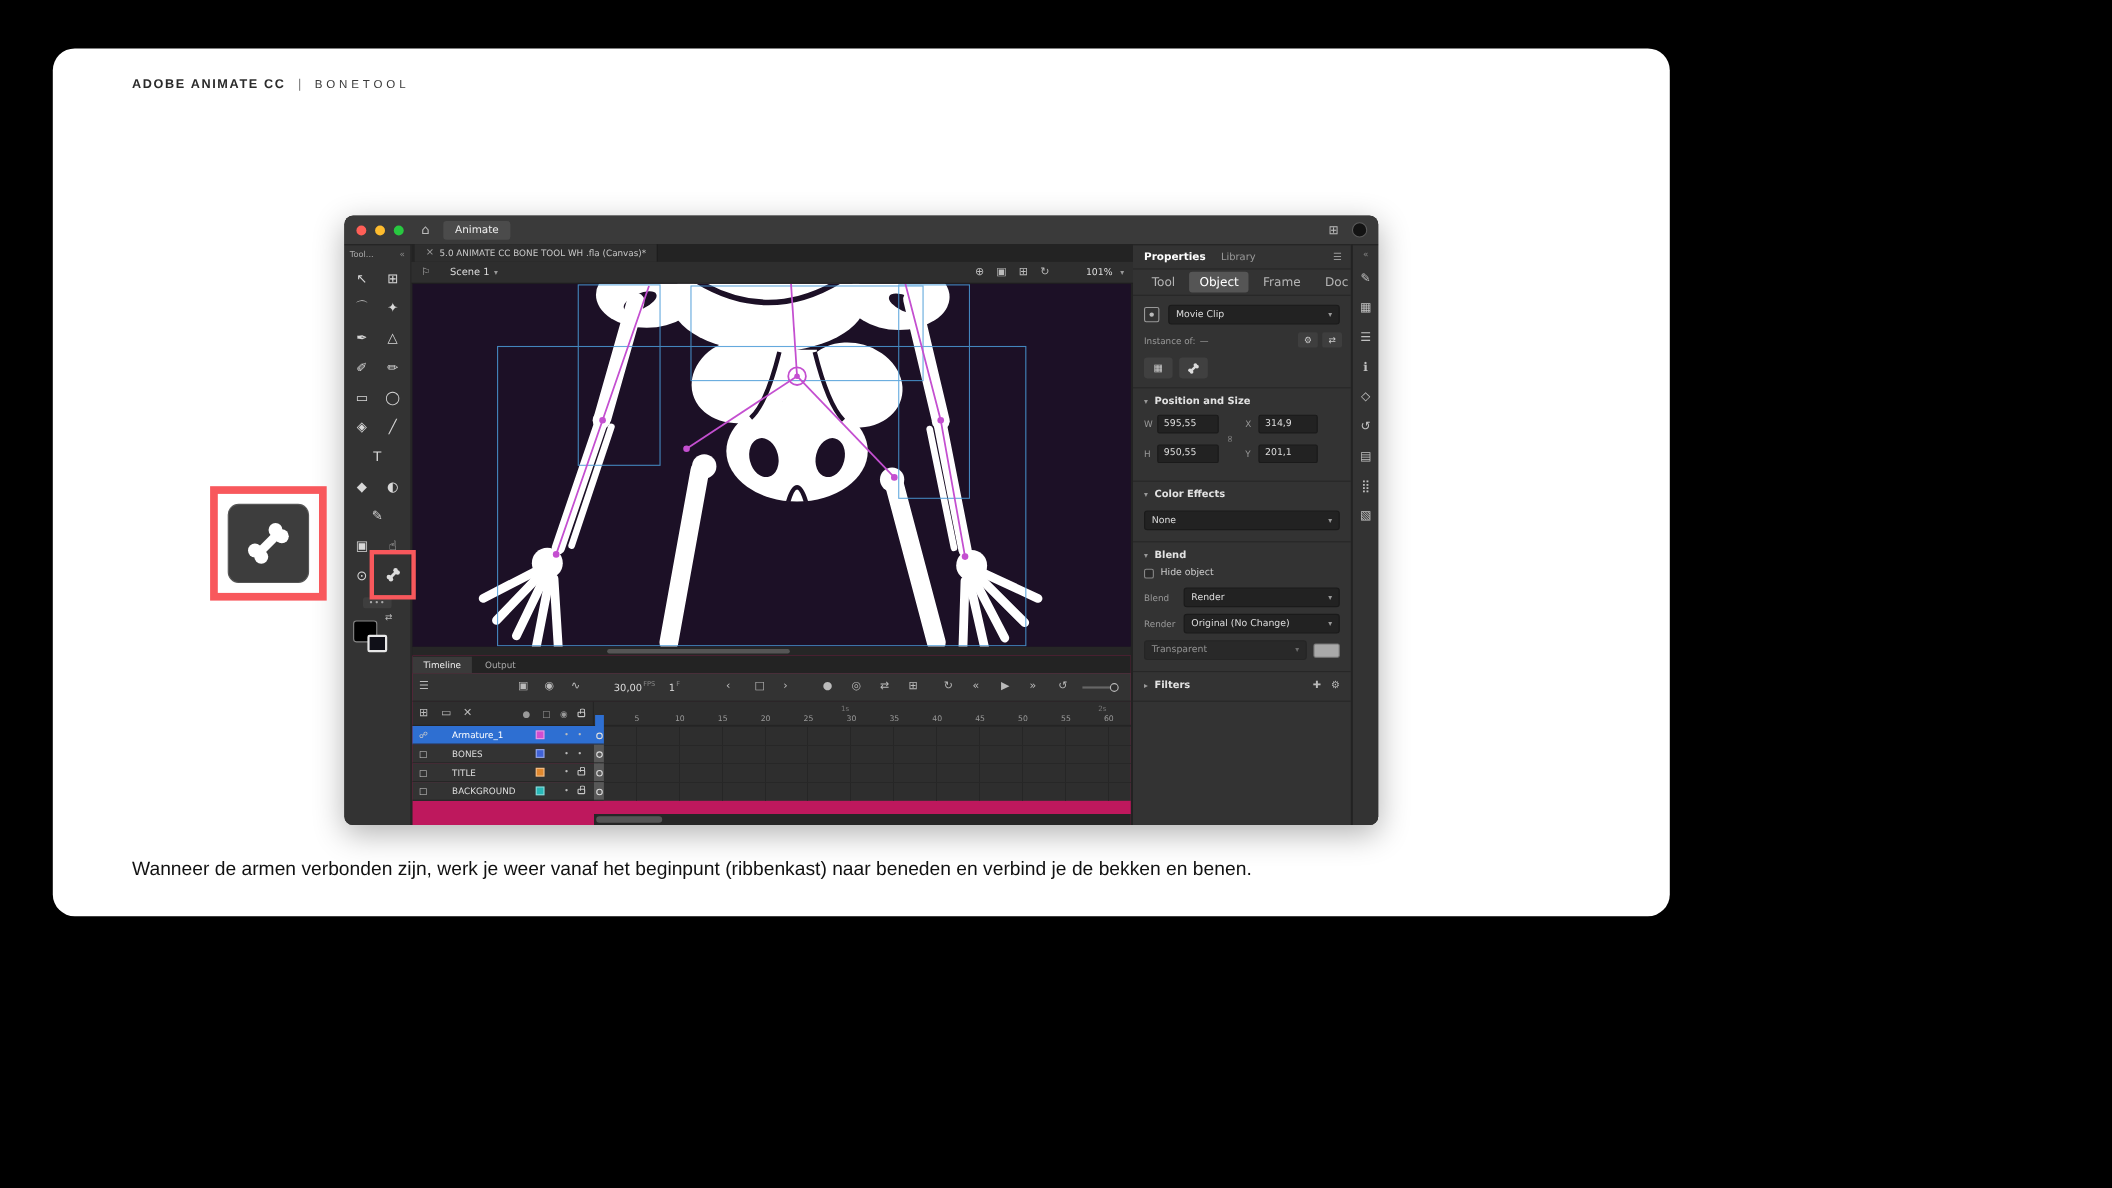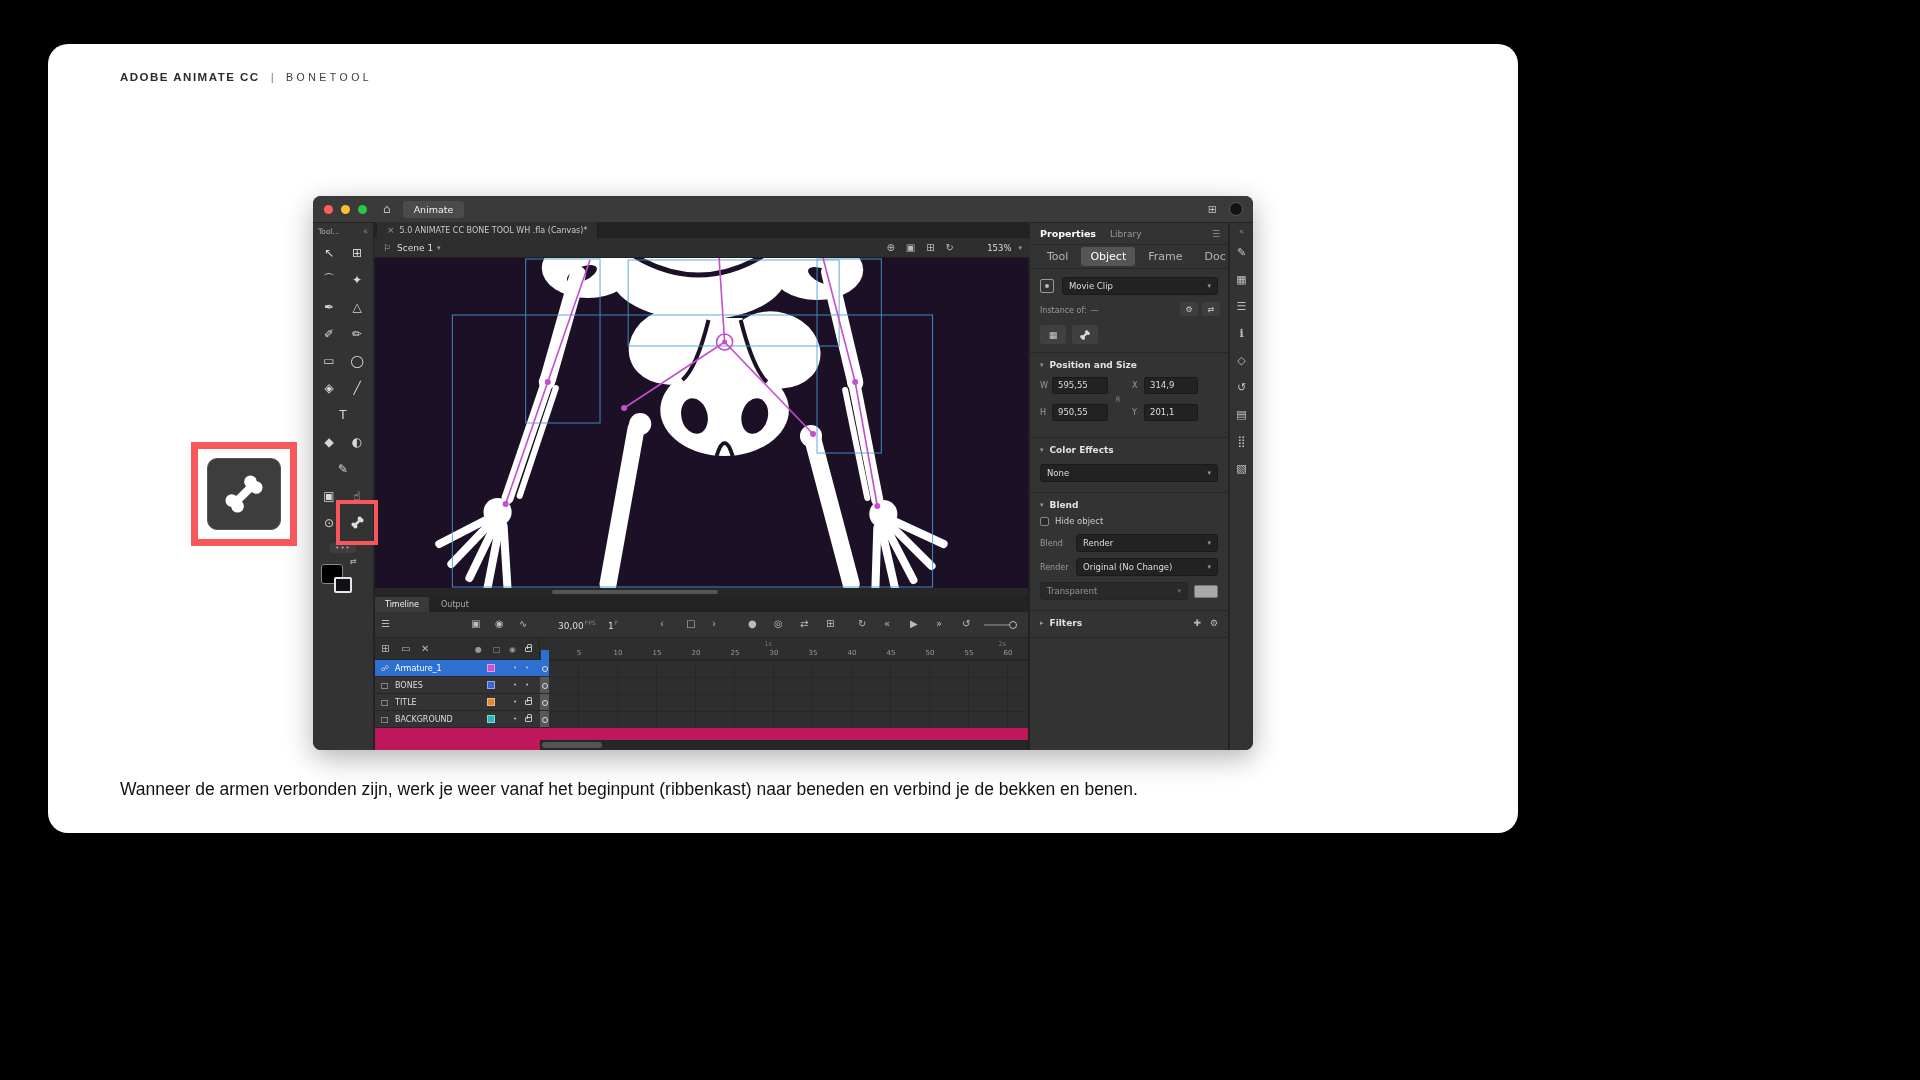--- a/index.html
+++ b/index.html
@@ -52,21 +52,21 @@
              width:26px;border-radius:2px;line-height:10px}
   .swatches{position:relative;height:52px;margin-top:7px}
   .swap-ic{position:absolute;left:37px;top:-3px;font-size:8px;color:#bbb}
   .sw-stroke{position:absolute;left:8px;top:4px;width:22px;height:20px;background:#000;border:1px solid #888;border-radius:3px}
   .sw-fill{position:absolute;left:21px;top:17px;width:18px;height:16px;background:#101018;border:2px solid #e8e8e8;border-radius:2px}
 
   
   .editbar{position:absolute;left:61px;top:42px;width:656px;height:20px;background:#2e2e2e;
            border-bottom:1px solid #1f1f1f;display:flex;align-items:center;font-size:9px;color:#ddd}
   .scene-ic{margin-left:9px;font-size:9px;color:#bbb}
-  .scene-name{margin-left:6px}
+  .scene-name{margin-left:18px}
   .chev{font-size:7px;color:#999;margin-left:4px}
   .eb-right{position:absolute;right:76px;display:flex;gap:11px;color:#bbb;font-size:10px}
   .eb-ic{font-size:10px}
   .zoom-select{position:absolute;right:8px;display:flex;align-items:center;gap:3px;font-size:8.5px;color:#ddd}
 
   
   .stage{position:absolute;left:62px;top:62px;width:653px;height:330px;background:var(--canvas-bg);overflow:hidden}
   .hscroll{position:absolute;left:62px;top:392px;width:653px;height:8px;background:#262626}
   .hthumb{position:absolute;left:177px;top:2px;width:166px;height:4px;background:#555;border-radius:2px;display:block}
 
@@ -100,21 +100,21 @@
   .playhead-line{position:absolute;left:169px;top:0;width:1px;height:100%;background:rgba(64,128,210,.45);display:block}
   .keyframe-col{position:absolute;left:165px;top:0;width:9px;height:100%}
   .kf-cell{position:absolute;left:0;width:9px;height:17px;background:#585858;border-bottom:1px solid #2a2a2a;display:block}
   .kf-cell::after{content:"";position:absolute;left:2px;bottom:4px;width:4px;height:4px;border-radius:50%;border:1px solid #ddd}
   .kf-cell.sel{background:var(--layer-selected)}
   .layer-list{position:absolute;left:0;top:0;width:165px;height:100%}
   .layer-row{position:relative;height:17px;border-bottom:1px solid #262626;display:flex;align-items:center;
              color:#ddd;font-size:8px;background:#333}
   .layer-row.sel{background:var(--layer-selected);color:#fff}
   .l-ic{width:10px;margin-left:6px;font-size:8px;color:#ccc;flex:none}
-  .l-name{margin-left:4px;white-space:nowrap}
+  .l-name{margin-left:20px;white-space:nowrap}
   .l-color{position:absolute;left:112px;width:8px;height:8px;border:1px solid rgba(255,255,255,.45)}
   .l-dot{position:absolute;left:138px;font-size:7px;color:#bbb}
   .l-lock2{position:absolute;left:150px;font-size:7px;color:#bbb}
   .lock{display:inline-block;width:7px;height:5px;border:1px solid #c8c8c8;border-radius:1px;position:relative;vertical-align:middle}
   .lock::before{content:"";position:absolute;left:1px;top:-4px;width:3px;height:4px;border:1px solid #c8c8c8;
                 border-bottom:none;border-radius:2px 2px 0 0}
   .tl-scroll{position:absolute;left:165px;right:0;bottom:0;height:10px;background:#262626}
   .tthumb{position:absolute;left:2px;top:2px;width:60px;height:6px;background:#555;border-radius:3px;display:block}
 
   
@@ -276,21 +276,21 @@
       <span class="scene-ic">⚐</span>
       <span class="scene-name">Scene 1</span>
       <span class="chev">▾</span>
       <span class="eb-right">
           <span class="eb-ic">⊕</span>
           <span class="eb-ic">▣</span>
           <span class="eb-ic">⊞</span>
           <span class="eb-ic">↻</span>
         </span>
       <span class="zoom-select">
-        <span>153%</span>
+        <span>101%</span>
         <span class="chev">▾</span>
       </span>
     </div>
 
     <div class="stage">
       <svg viewBox="0 0 650 330" width="653" height="330" preserveAspectRatio="none">
 
         <g fill="#ffffff">
           <ellipse cx="212" cy="10" rx="46" ry="30"></ellipse>
           <ellipse cx="440" cy="12" rx="46" ry="30"></ellipse>

